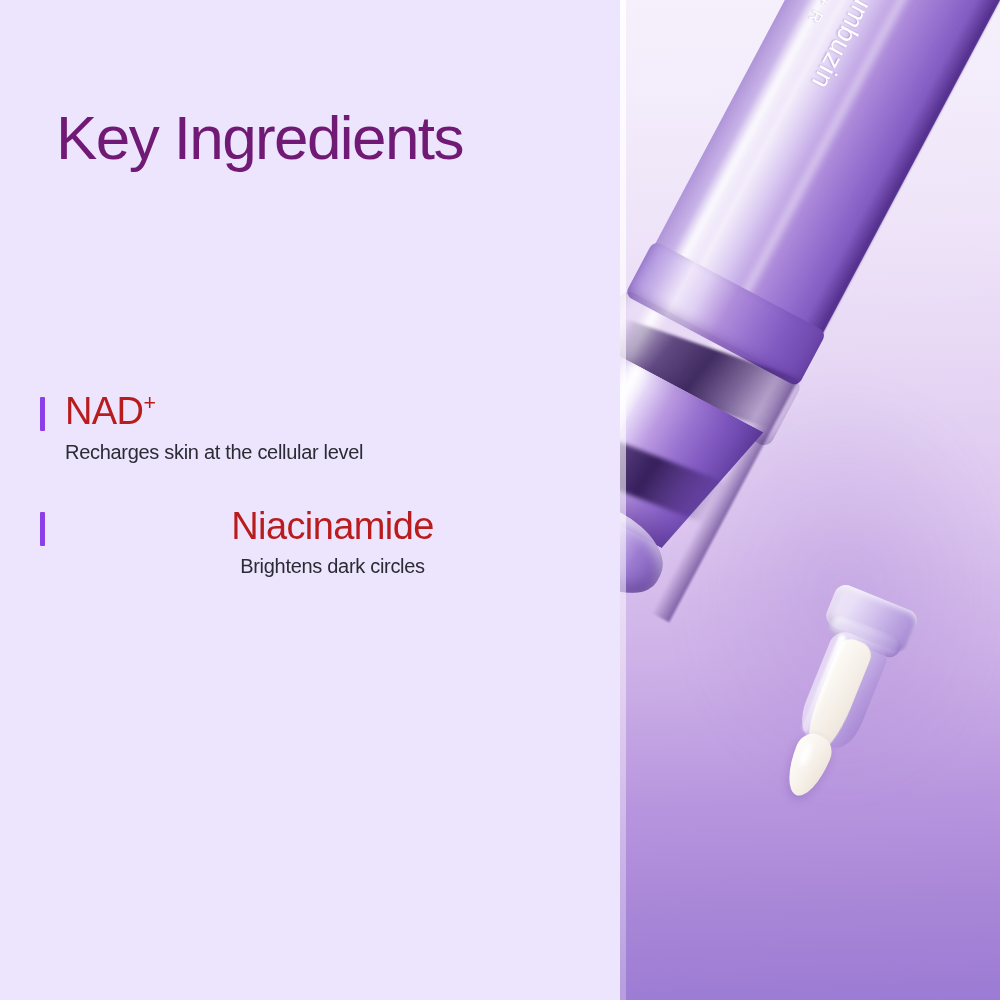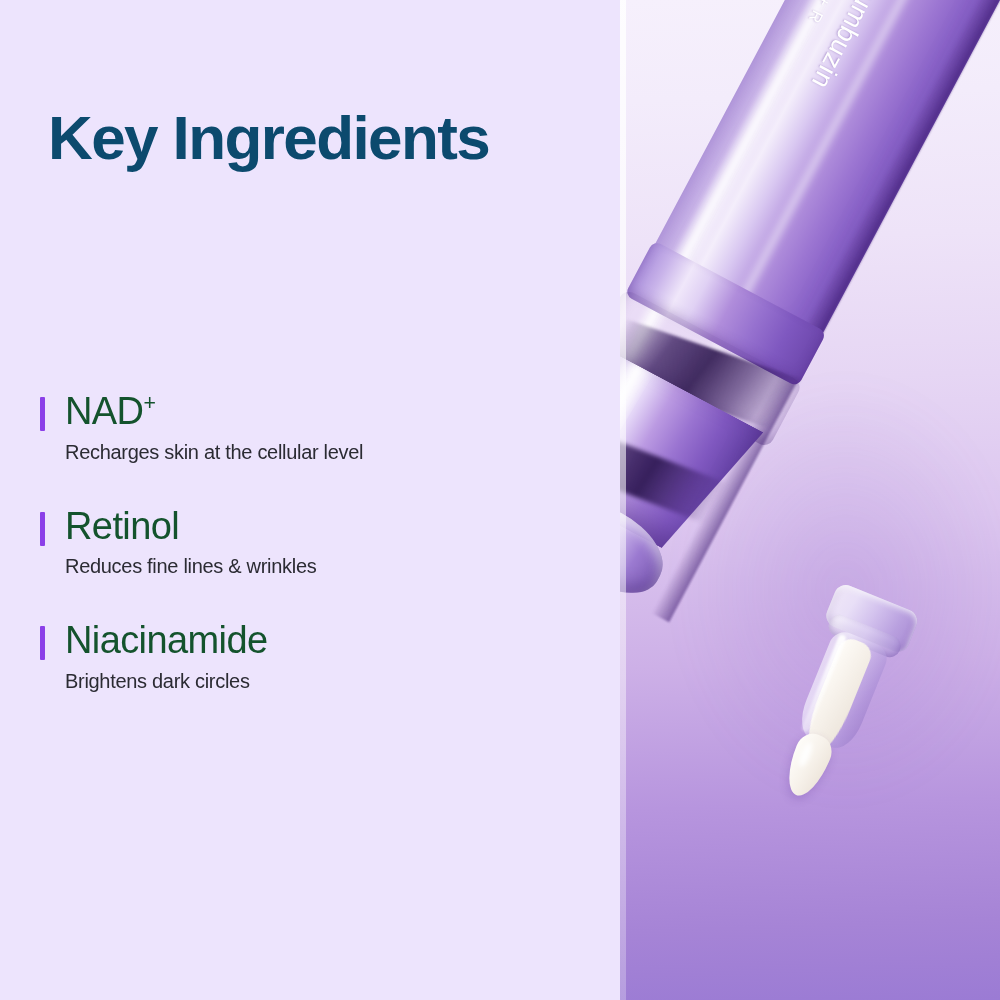--- a/index.html
+++ b/index.html
@@ -17,53 +17,53 @@
   
   .left-panel {
     position:relative;
     width:620px; height:1000px;
     background:#ede4fd;
     flex:0 0 620px;
   }
 
   .page-title {
     position:absolute;
-    left:48px; top:107px;
+    left:56px; top:107px;
     font-size:62px;
-    font-weight:bold;
+    font-weight:normal;
     letter-spacing:-1.6px;
-    color:#0c4a6e;
+    color:#701a75;
     line-height:1;
     white-space:nowrap;
   }
 
   .ingredient-list {
     position:absolute;
     left:40px; top:390px;
     width:560px;
   }
   .ingredient-item {
     position:relative;
     margin-bottom:41px;
   }
-  .ingredient-item:last-child { margin-bottom:0; }
+  .ingredient-item:last-child { margin-bottom:0;text-align:center; }
 
   .accent-bar {
     position:absolute;
     left:0; top:7px;
     width:5px; height:34px;
     background:#8b3fe8;
     border-radius:1px;
   }
   .ingredient-name {
     display:block;
     margin-left:25px;
     font-size:38px;
     font-weight:normal;
-    color:#14532d;
+    color:#b91c1c;
     line-height:1.12;
     letter-spacing:-0.6px;
     white-space:nowrap;
   }
   .ingredient-name .sup {
     font-size:0.56em;
     vertical-align:super;
     line-height:0;
   }
   .ingredient-desc {
@@ -371,25 +371,20 @@
     <h1 class="page-title">Key Ingredients</h1>
 
     <div class="ingredient-list">
 
       <div class="ingredient-item">
         <span class="accent-bar"></span>
         <span class="ingredient-name"><span>NAD</span><span class="sup">+</span></span>
         <span class="ingredient-desc">Recharges skin at the cellular level</span>
       </div>
 
-      <div class="ingredient-item">
-        <span class="accent-bar"></span>
-        <span class="ingredient-name"><span>Retinol</span><span class="sup"></span></span>
-        <span class="ingredient-desc">Reduces fine lines &amp; wrinkles</span>
-      </div>
 
 
       <div class="ingredient-item">
         <span class="accent-bar"></span>
         <span class="ingredient-name"><span>Niacinamide</span><span class="sup"></span></span>
         <span class="ingredient-desc">Brightens dark circles</span>
       </div>
 
     </div>
   </div>

